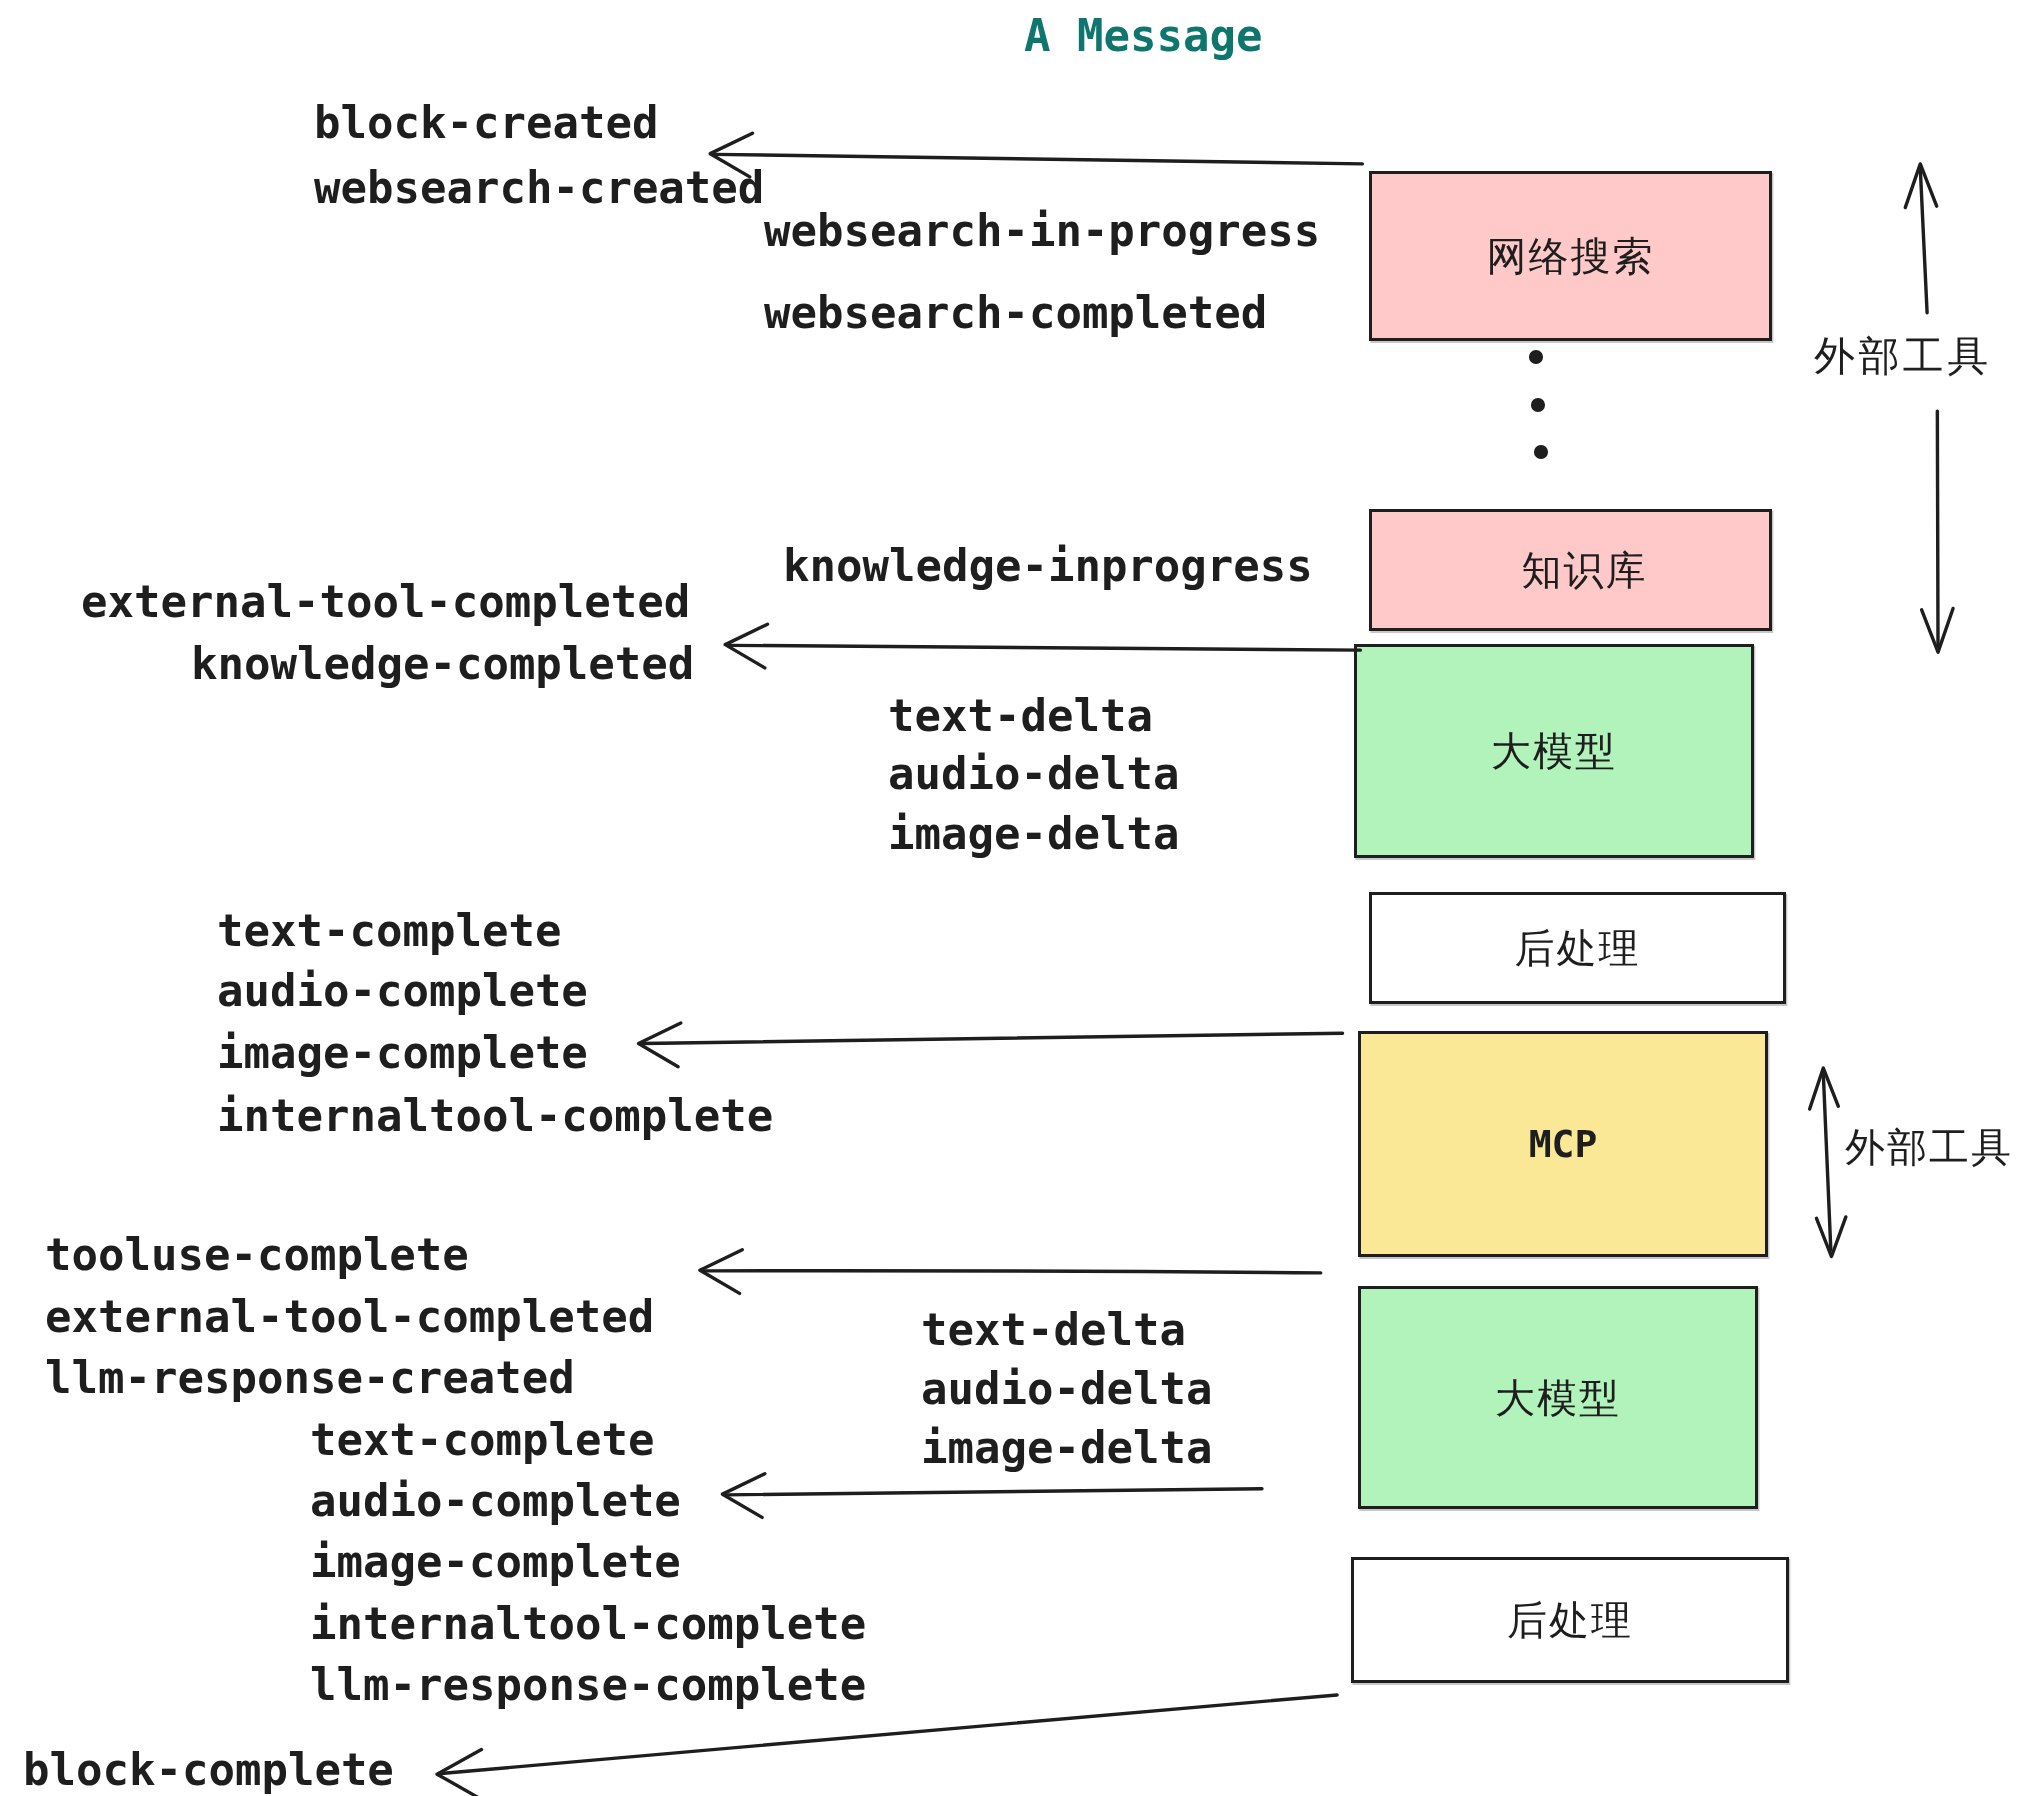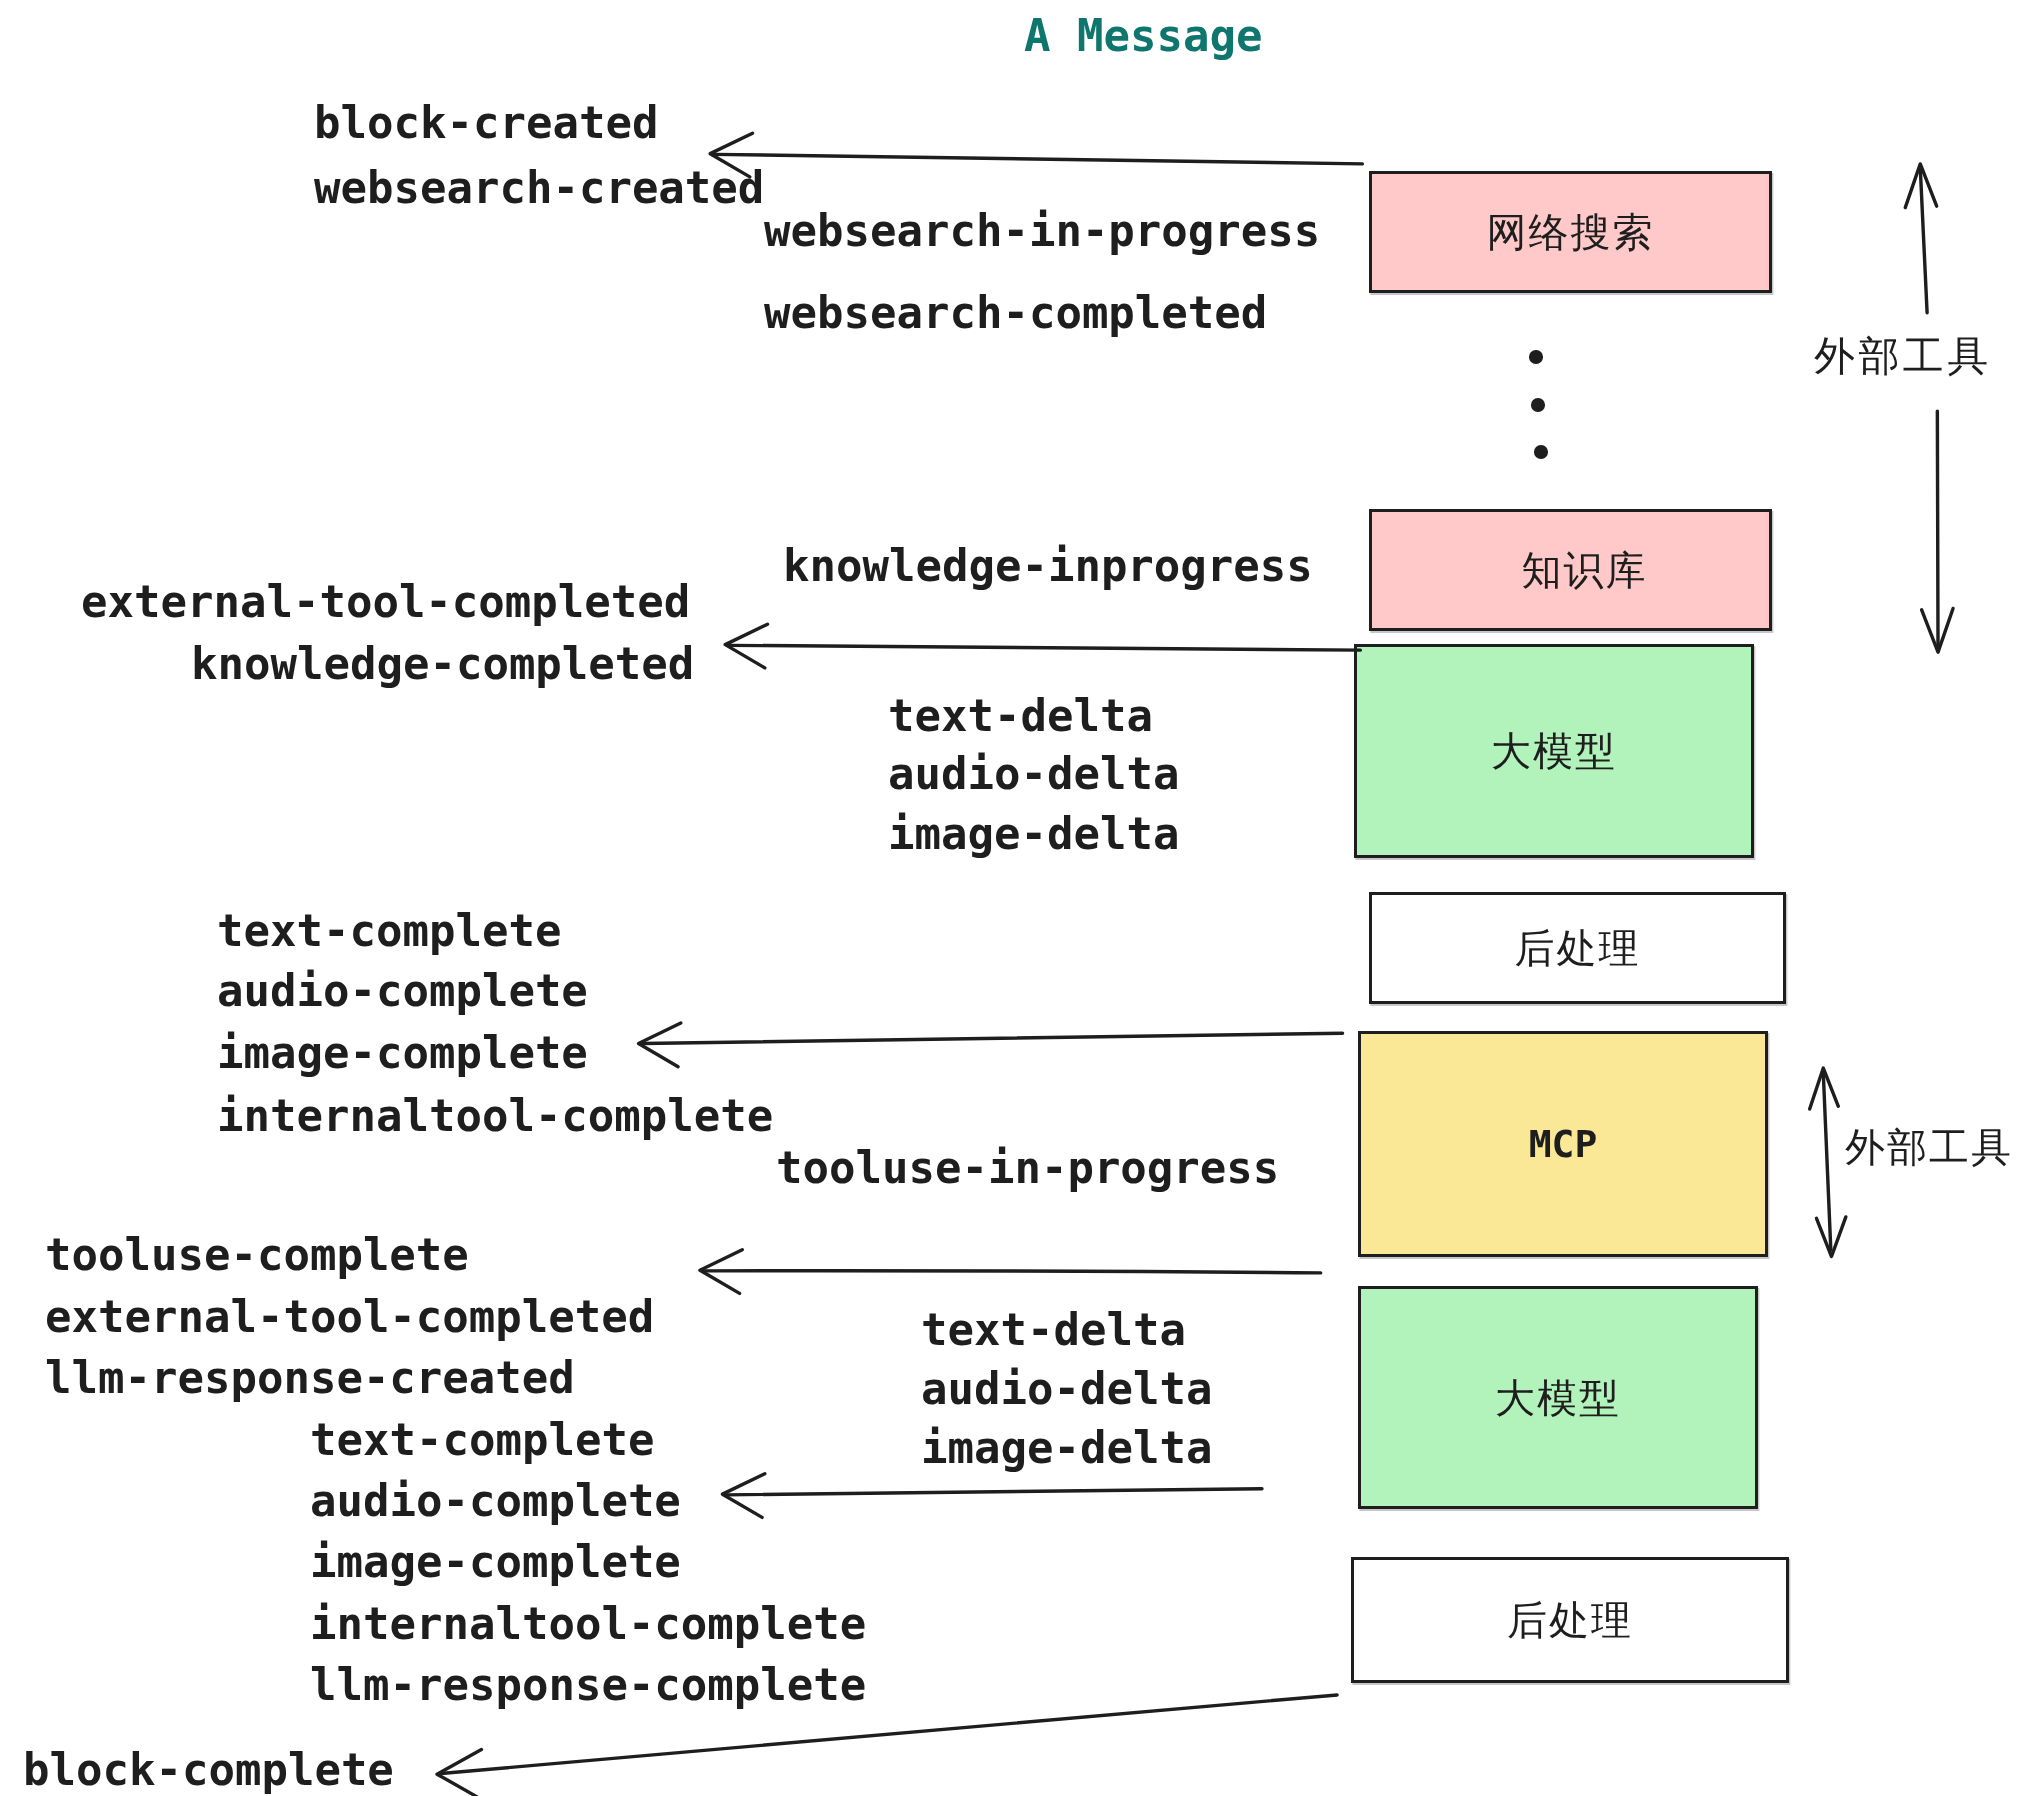--- a/index.html
+++ b/index.html
@@ -20,21 +20,21 @@
     display:flex;align-items:center;justify-content:center;
     box-shadow:1.4px 2px 0 rgba(30,30,30,0.25);
     font-family:"Liberation Sans",sans-serif;
   }
   .box .cn{
     font:500 40px/1 "Liberation Sans",sans-serif;letter-spacing:2px;color:#1e1e1e;
   }
   .box .mono{
     font:bold 38px/1 "DejaVu Sans Mono",monospace;color:#1e1e1e;
   }
-  #box-websearch {left:1369px;top:171px; width:403px;height:122px;}
+  #box-websearch {left:1369px;top:171px; width:403px;height:170px;}
   #box-knowledge {left:1369px;top:509px; width:403px;height:122px;padding-left:28px;}
   #box-llm1      {left:1354px;top:644px; width:400px;height:214px;}
   #box-post1     {left:1369px;top:892px;width:417px;height:112px;}
   #box-mcp       {left:1358px;top:1031px;width:410px;height:226px;}
   #box-llm2      {left:1358px;top:1286px;width:400px;height:223px;}
   #box-post2     {left:1351px;top:1557px;width:438px;height:126px;}
   .cn-side{
     position:absolute;white-space:nowrap;color:#1e1e1e;
     font:500 41px/1 "Liberation Sans",sans-serif;letter-spacing:3.4px;
   }
@@ -88,21 +88,20 @@
   <div class="ev" id="ev-knowledge-inprogress">knowledge-inprogress</div>
   <div class="ev" id="ev-external-tool-completed-1">external-tool-completed</div>
   <div class="ev" id="ev-knowledge-completed">knowledge-completed</div>
   <div class="ev" id="ev-text-delta-1">text-delta</div>
   <div class="ev" id="ev-audio-delta-1">audio-delta</div>
   <div class="ev" id="ev-image-delta-1">image-delta</div>
   <div class="ev" id="ev-text-complete-1">text-complete</div>
   <div class="ev" id="ev-audio-complete-1">audio-complete</div>
   <div class="ev" id="ev-image-complete-1">image-complete</div>
   <div class="ev" id="ev-internaltool-complete-1">internaltool-complete</div>
-  <div class="ev" id="ev-tooluse-in-progress">tooluse-in-progress</div>
   <div class="ev" id="ev-tooluse-complete">tooluse-complete</div>
   <div class="ev" id="ev-external-tool-completed-2">external-tool-completed</div>
   <div class="ev" id="ev-llm-response-created">llm-response-created</div>
   <div class="ev" id="ev-text-delta-2">text-delta</div>
   <div class="ev" id="ev-audio-delta-2">audio-delta</div>
   <div class="ev" id="ev-image-delta-2">image-delta</div>
   <div class="ev" id="ev-text-complete-2">text-complete</div>
   <div class="ev" id="ev-audio-complete-2">audio-complete</div>
   <div class="ev" id="ev-image-complete-2">image-complete</div>
   <div class="ev" id="ev-internaltool-complete-2">internaltool-complete</div>

